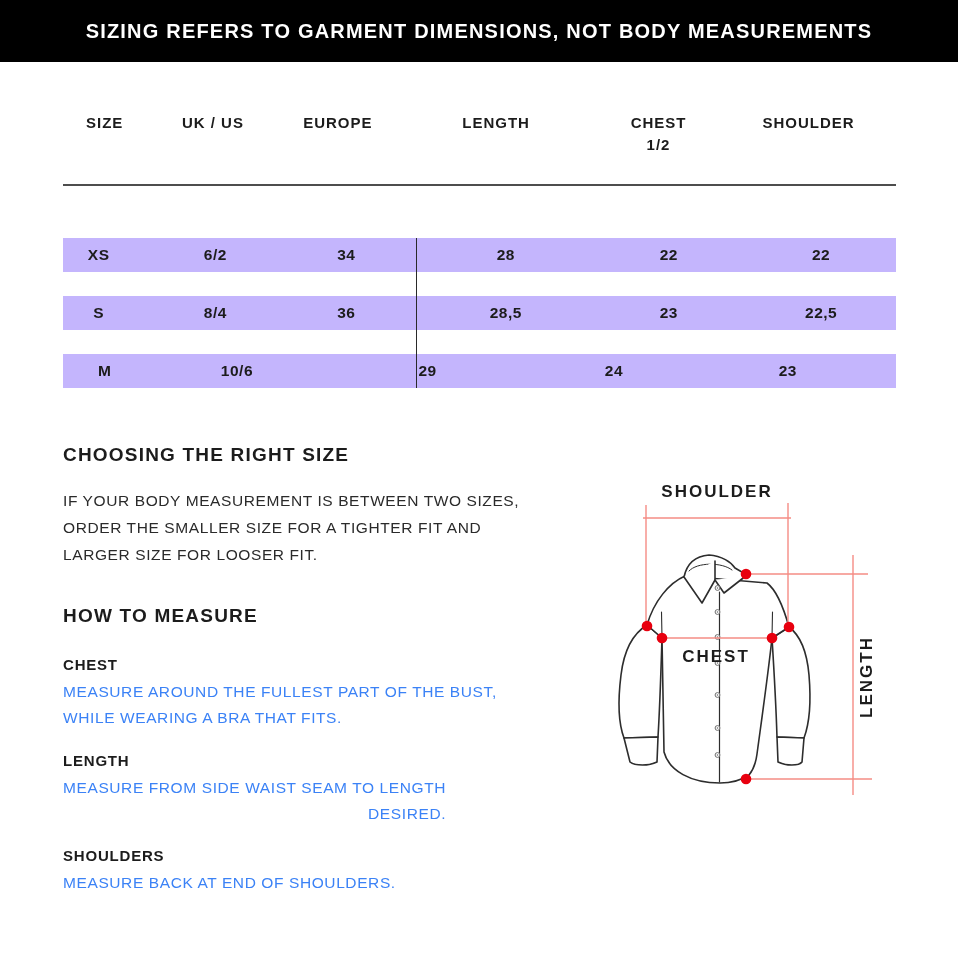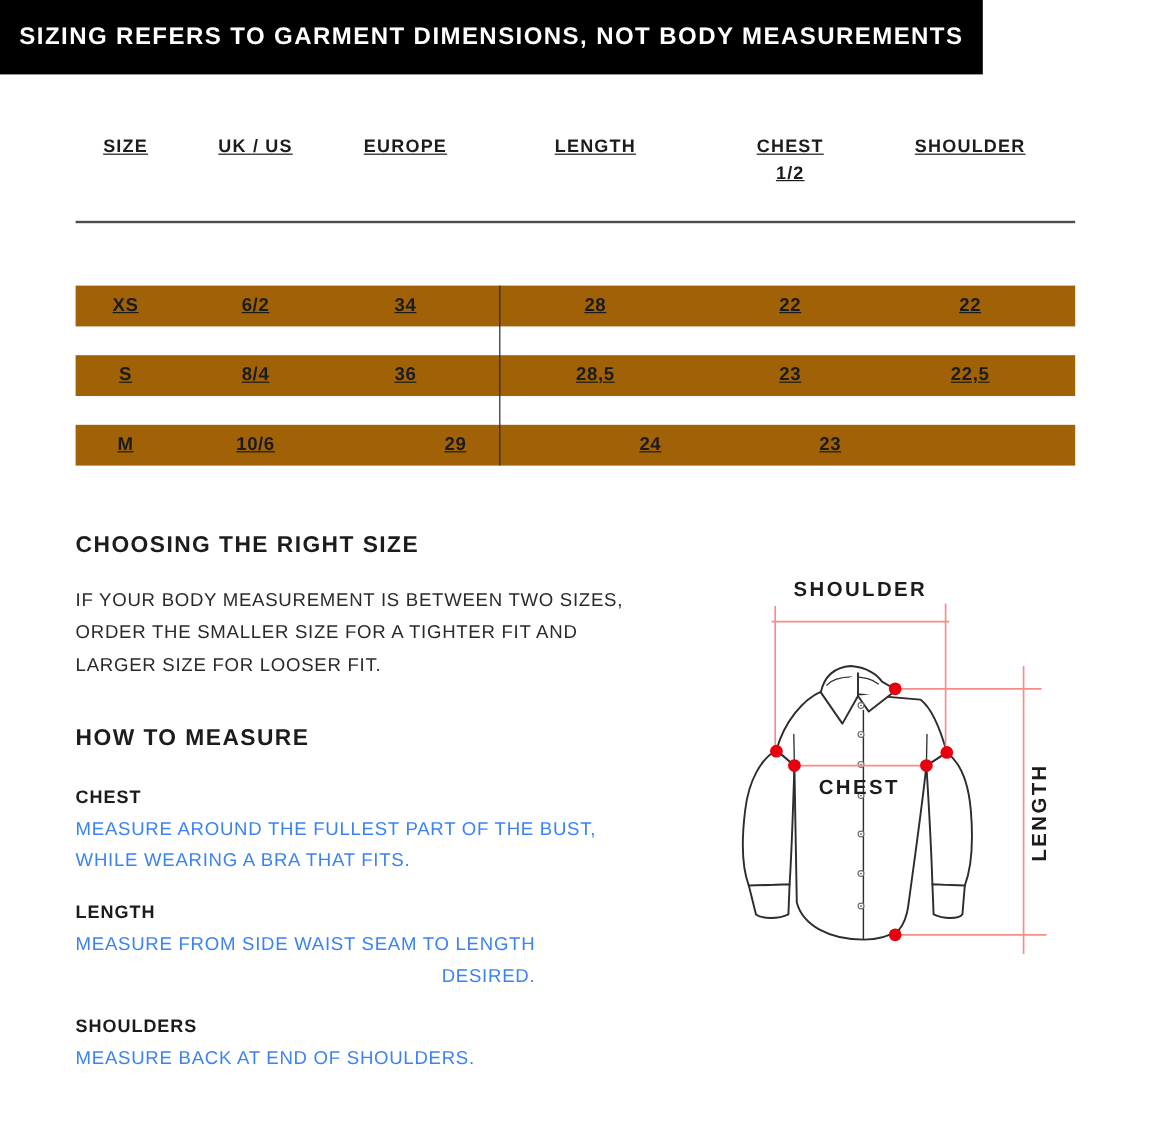--- a/index.html
+++ b/index.html
@@ -9,46 +9,46 @@
     width: 958px;
     height: 954px;
     background: #ffffff;
     font-family: "Liberation Sans", sans-serif;
     color: #1b1b1b;
     overflow: hidden;
   }
   
   .banner {
     position: absolute; top: 0; left: 0;
-    width: 819px; height: 62px;
+    width: 958px; height: 62px;
     background: #000000;
     display: flex; align-items: center; justify-content: center;
   }
   .banner span {
     color: #ffffff; font-size: 20px; font-weight: bold; letter-spacing: 1.2px;
     white-space: nowrap;
   }
   
   .thead, .trow {
     position: absolute; left: 63px; width: 833px;
-    display: flex; text-align: center; text-decoration: underline;
+    display: flex; text-align: center;
   }
   .thead { top: 112px; align-items: flex-start; }
   .thead .cell {
     font-size: 15px; font-weight: bold; letter-spacing: 1px; line-height: 22px;
     color: #1c1c1c;
   }
   .c1 { width: 10%; } .c2 { width: 16%; } .c3 { width: 14%; }
   .c4 { width: 24%; } .c5 { width: 15%; } .c6 { width: 21%; }
   .header-rule {
     position: absolute; left: 63px; top: 184px; width: 833px; height: 2px;
     background: #4d4d4d;
   }
   .trow {
-    height: 34px; background: #a16207;
+    height: 34px; background: #c4b5fd; gap: 24px;
   }
   .trow .cell {
     font-size: 15.5px; font-weight: bold; letter-spacing: 0.5px; line-height: 34px;
     color: #1c1c1c;
   }
   .row-0 { top: 238px; } .row-1 { top: 296px; } .row-2 { top: 354px; }
   .col-divider {
     position: absolute; left: 416px; top: 238px; width: 1px; height: 150px;
     background: #2a2a2a;
   }

